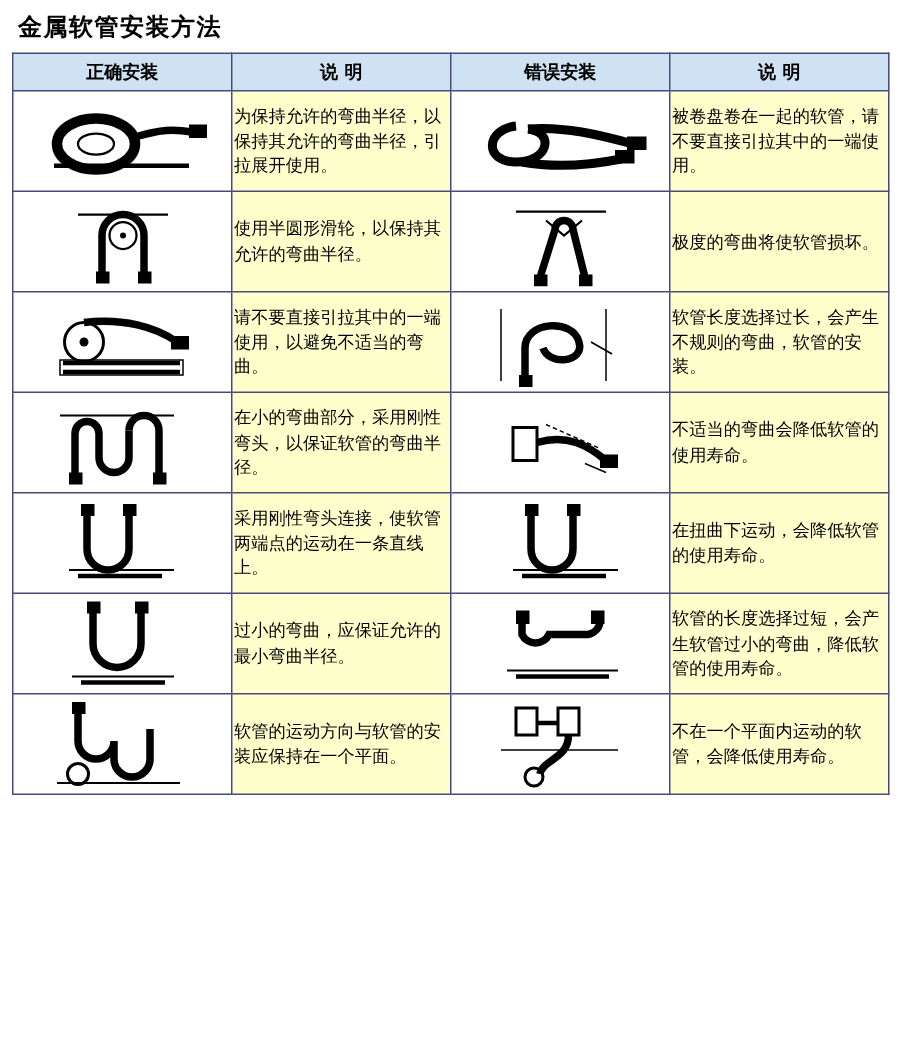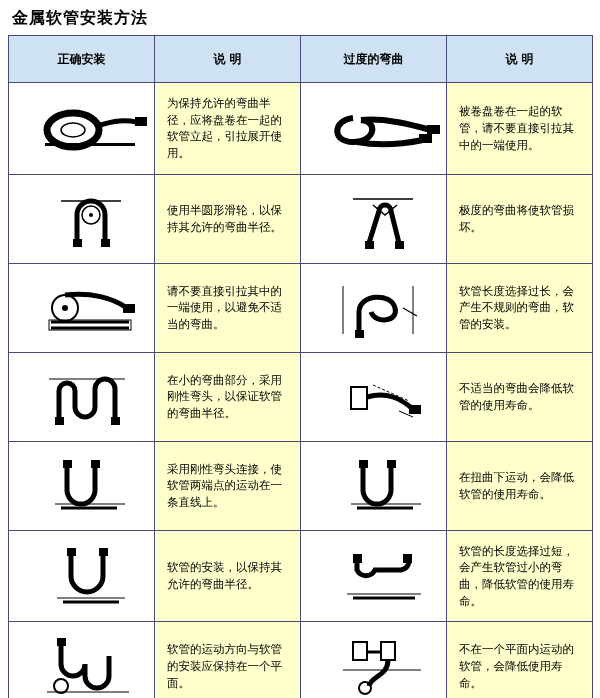--- a/index.html
+++ b/index.html
@@ -29,21 +29,21 @@
     color: #000;
   }
   table.matrix {
     border-collapse: collapse;
     width: 584px;
     table-layout: fixed;
     border: 1px solid #5a5a8a;
   }
   table.matrix td, table.matrix th {
     border: 1px solid #4a4a7a;
-    padding: 12px;
+    padding: 1px;
     vertical-align: middle;
   }
   thead th {
     background: #cfe2f3;
     font-size: 12px;
     font-weight: bold;
     height: 22px;
     text-align: center;
     color: #000;
   }
@@ -81,40 +81,40 @@
     <colgroup>
       <col class="c-img">
         <col class="c-txt">
         <col class="c-img">
         <col class="c-txt">
     </colgroup>
     <thead>
       <tr>
         <th>正确安装</th>
         <th>说 明</th>
-        <th>过度的弯曲</th>
+        <th>错误安装</th>
         <th>说 明</th>
       </tr>
     </thead>
     <tbody>
 
       <tr>
         <td class="img-cell">
           <div class="fig">
             <svg viewBox="0 0 140 60" width="140" height="60">
               <ellipse cx="52" cy="32" rx="26" ry="17" fill="none" stroke="#000" stroke-width="7"></ellipse>
               <ellipse cx="52" cy="32" rx="26" ry="17" fill="none" stroke="#000" stroke-width="1"></ellipse>
               <ellipse cx="52" cy="32" rx="12" ry="7" fill="#fff" stroke="#000" stroke-width="1.5"></ellipse>
               <path d="M76 28 C95 22 104 22 116 24" fill="none" stroke="#000" stroke-width="5"></path>
               <rect x="114" y="19" width="12" height="9" fill="#000"></rect>
               <rect x="24" y="45" width="90" height="3" fill="#000"></rect>
             </svg>
           </div>
         </td>
-        <td class="txt-cell">为保持允许的弯曲半径，应将盘卷在一起的软管立起，引拉展开使用。</td>
+        <td class="txt-cell">为保持允许的弯曲半径，以保持其允许的弯曲半径，引拉展开使用。</td>
         <td class="img-cell">
           <div class="fig">
             <svg viewBox="0 0 140 60" width="140" height="60">
               <path d="M40 20 C20 22 18 44 40 44 C62 44 66 24 48 22" fill="none" stroke="#000" stroke-width="6"></path>
               <path d="M48 22 C72 20 96 26 118 32" fill="none" stroke="#000" stroke-width="6"></path>
               <rect x="114" y="27" width="13" height="9" fill="#000"></rect>
               <path d="M44 44 C66 48 90 46 110 42" fill="none" stroke="#000" stroke-width="6"></path>
               <rect x="106" y="36" width="13" height="9" fill="#000"></rect>
             </svg>
           </div>
@@ -240,21 +240,21 @@
           <div class="fig">
             <svg viewBox="0 0 140 60" width="140" height="60">
               <path d="M50 8 L50 30 A16 16 0 0 0 82 30 L82 8" fill="none" stroke="#000" stroke-width="5"></path>
               <rect x="46" y="2" width="9" height="8" fill="#000"></rect>
               <rect x="78" y="2" width="9" height="8" fill="#000"></rect>
               <line x1="36" y1="52" x2="104" y2="52" stroke="#000" stroke-width="1.2"></line>
               <line x1="42" y1="56" x2="98" y2="56" stroke="#000" stroke-width="3"></line>
             </svg>
           </div>
         </td>
-        <td class="txt-cell">软管的安装，以保持其允许的弯曲半径。</td>
+        <td class="txt-cell">过小的弯曲，应保证允许的最小弯曲半径。</td>
         <td class="img-cell">
           <div class="fig">
             <svg viewBox="0 0 140 60" width="140" height="60">
               <path d="M44 16 L44 24 A10 10 0 0 0 62 24 L88 24 A10 10 0 0 0 96 16" fill="none" stroke="#000" stroke-width="5"></path>
               <rect x="40" y="8" width="9" height="9" fill="#000"></rect>
               <rect x="90" y="8" width="9" height="9" fill="#000"></rect>
               <line x1="34" y1="48" x2="108" y2="48" stroke="#000" stroke-width="1.2"></line>
               <line x1="40" y1="52" x2="102" y2="52" stroke="#000" stroke-width="3"></line>
             </svg>
           </div>

